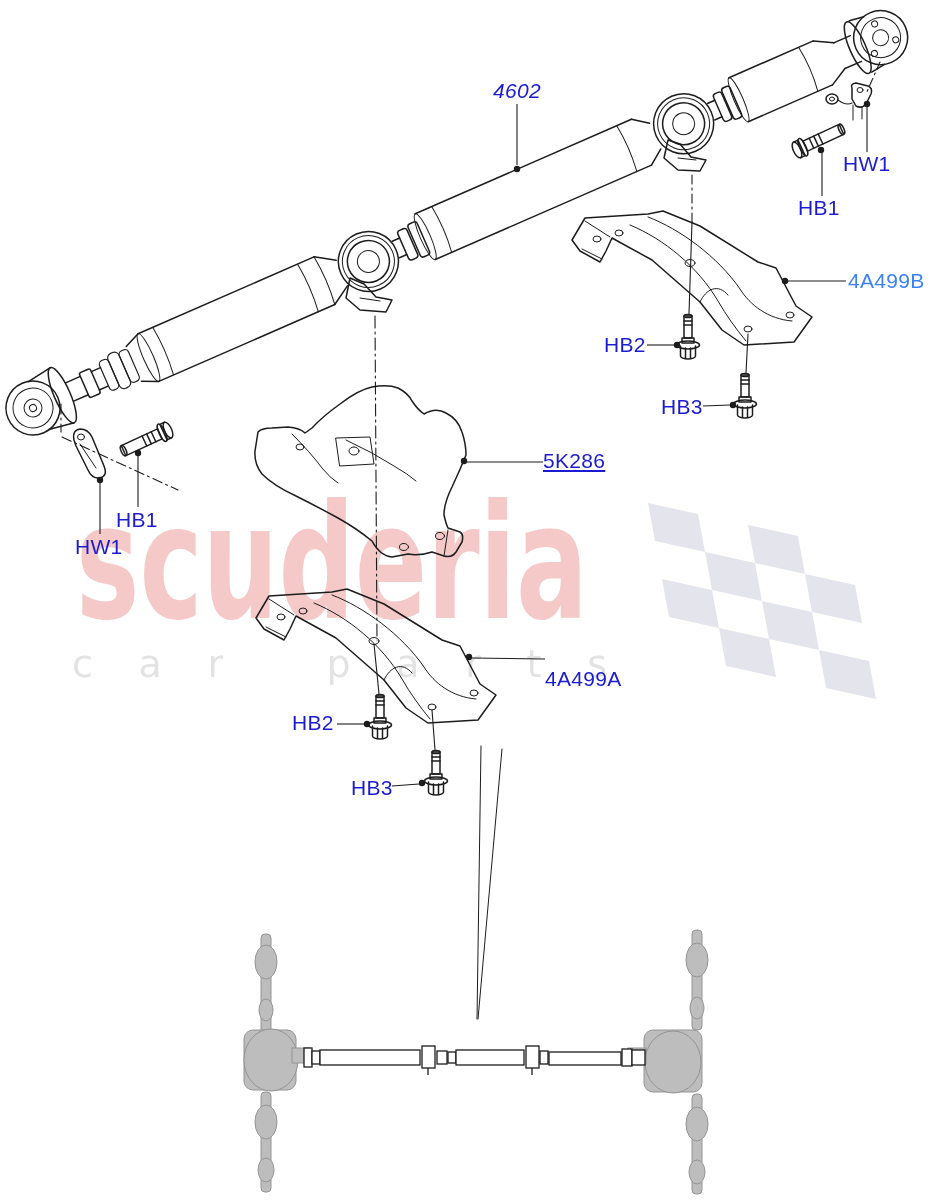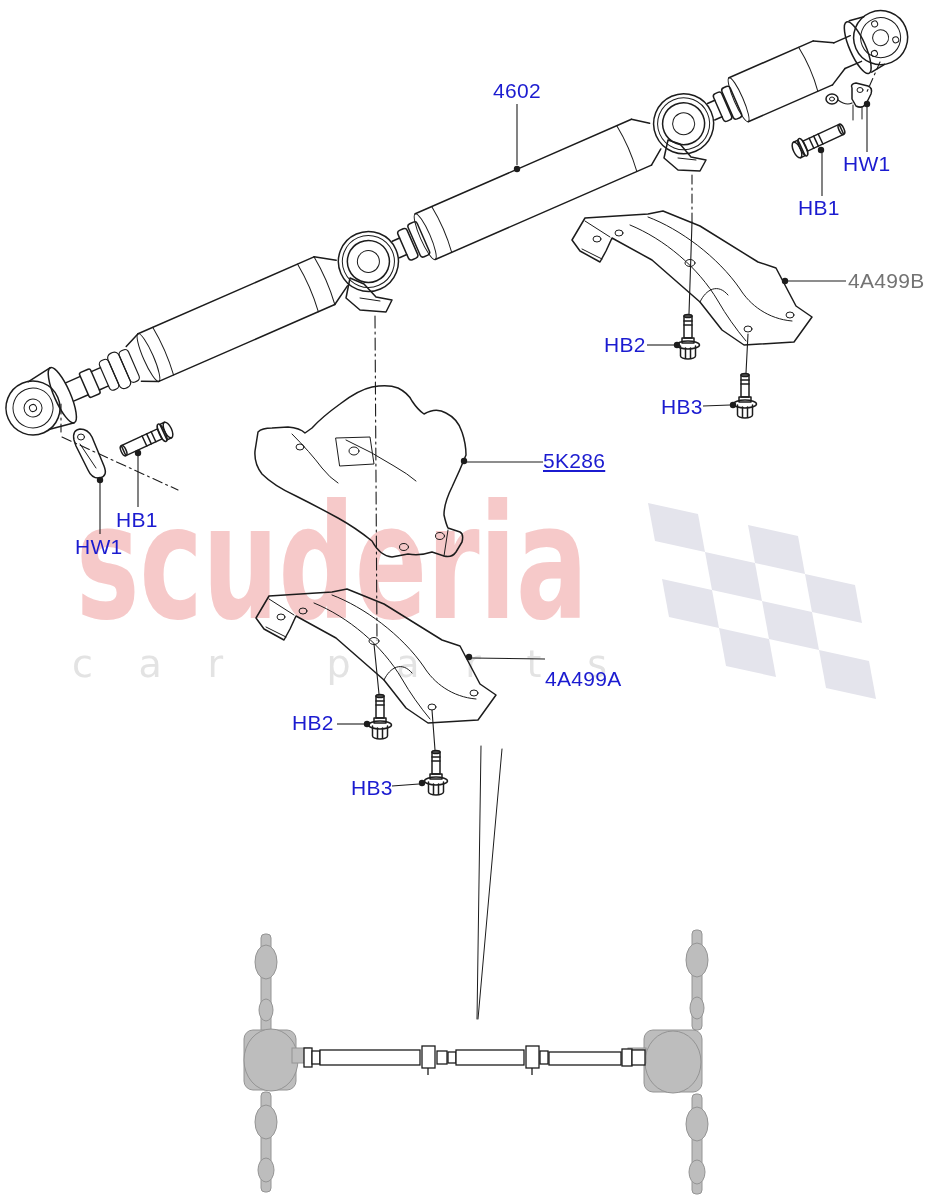--- a/index.html
+++ b/index.html
@@ -303,24 +303,24 @@
     <line x1="545" y1="659" x2="472" y2="658"></line> 
         <circle cx="469" cy="657" r="3.2" stroke="none"></circle>
     <line x1="337" y1="724" x2="364" y2="724"></line> 
         <circle cx="367" cy="724" r="3.2" stroke="none"></circle>
     <line x1="392" y1="786" x2="419" y2="784"></line> 
         <circle cx="422" cy="783" r="3.2" stroke="none"></circle>
   </g>
 </svg>
 
 <div id="label-layer">
-      <div class="plabel" style="left: 493px; top: 80px; color: rgb(27, 27, 208);">4602</div>
+      <div class="plabel" style="left: 493px; top: 80px; color: rgb(27, 27, 208); font-style: italic;">4602</div>
       <div class="plabel" style="left: 843px; top: 153px; color: rgb(27, 27, 208);">HW1</div>
       <div class="plabel" style="left: 798px; top: 197px; color: rgb(27, 27, 208);">HB1</div>
-      <div class="plabel" style="left: 848px; top: 270px; color: #737373;">4A499B</div>
+      <div class="plabel" style="left: 848px; top: 270px; color: #3b82f6;">4A499B</div>
       <div class="plabel" style="left: 604px; top: 334px; color: rgb(27, 27, 208);">HB2</div>
       <div class="plabel" style="left: 661px; top: 396px; color: rgb(27, 27, 208);">HB3</div>
       <div class="plabel" style="left: 543px; top: 450px; color: rgb(27, 27, 208); text-decoration: underline;">5K286</div>
       <div class="plabel" style="left: 116px; top: 509px; color: rgb(27, 27, 208);">HB1</div>
       <div class="plabel" style="left: 75px; top: 536px; color: rgb(27, 27, 208);">HW1</div>
       <div class="plabel" style="left: 545px; top: 668px; color: rgb(27, 27, 208);">4A499A</div>
       <div class="plabel" style="left: 292px; top: 712px; color: rgb(27, 27, 208);">HB2</div>
       <div class="plabel" style="left: 351px; top: 777px; color: rgb(27, 27, 208);">HB3</div>
     </div>
 </div>

